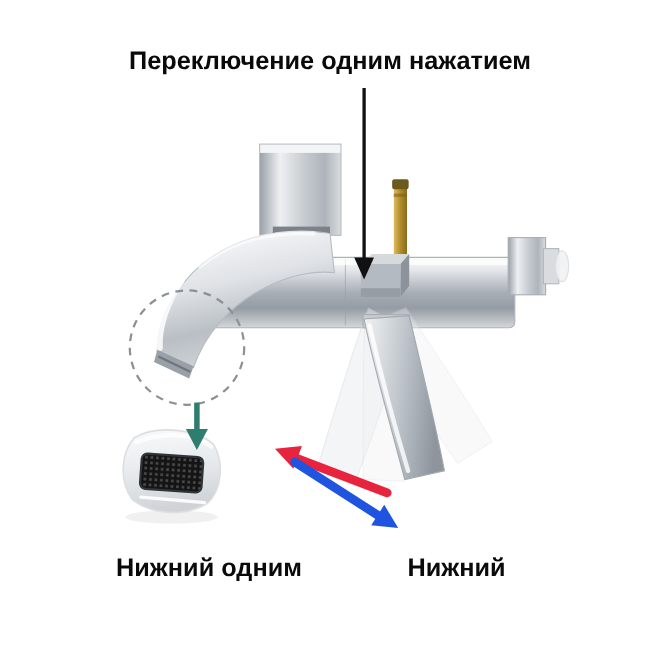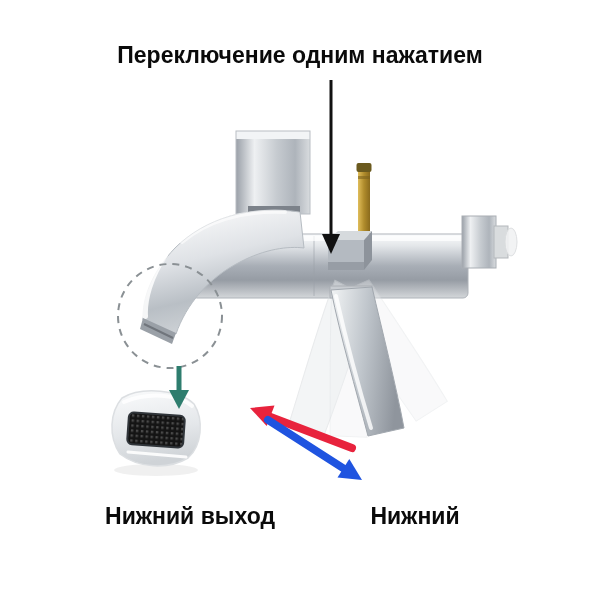--- a/index.html
+++ b/index.html
@@ -167,17 +167,17 @@
     </g>
 
     <g>
       <line x1="331" y1="80" x2="331" y2="236" stroke="#111111" stroke-width="3"></line>
       <polygon points="322,234 340,234 331,254" fill="#111111"></polygon>
     </g>
   </svg>
 
   <div id="title-label" class="label">Переключение одним нажатием</div>
 
-  <div id="spout-label" class="label">Нижний выход</div>
+  <div id="spout-label" class="label">Нижний одним</div>
 
   <div id="lever-label" class="label">Нижний</div>
 
 </div>
 
 </body></html>

